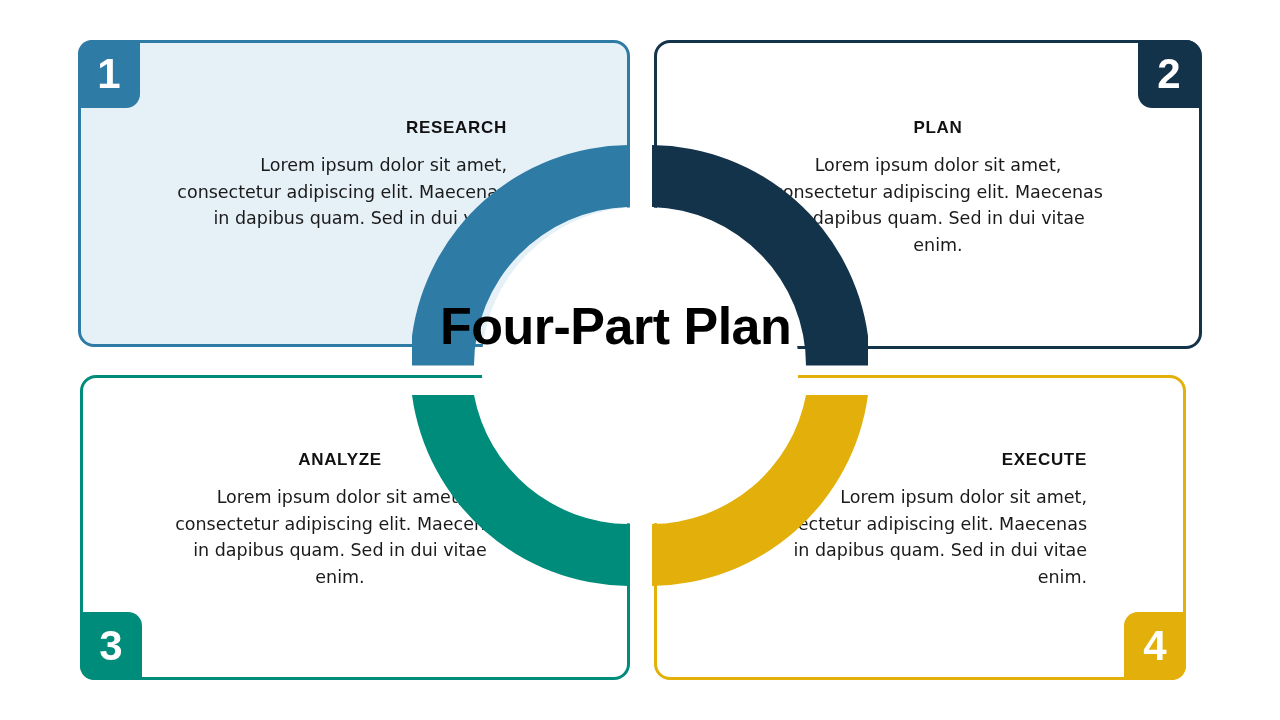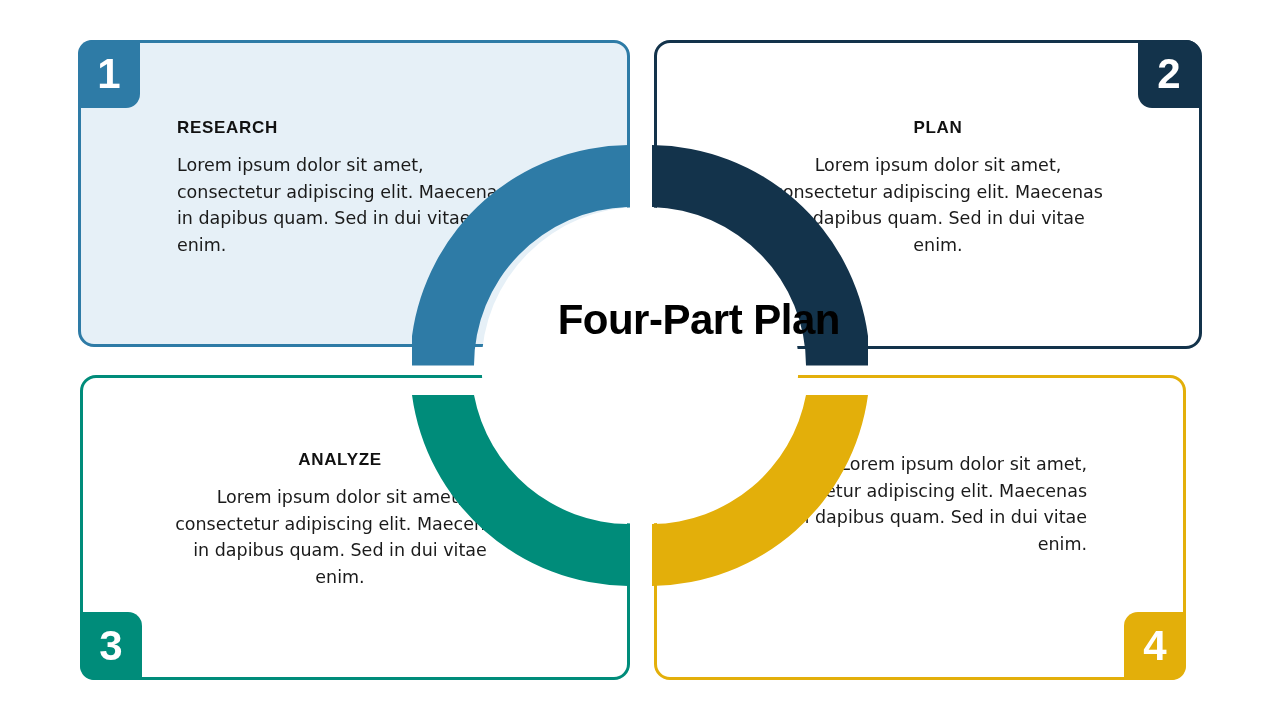--- a/index.html
+++ b/index.html
@@ -65,21 +65,21 @@
     height: 305px;
     border-color: #E3AF0A;
     border-radius: 16px;
   }
 
   
   .card-text {
     position: absolute;
     box-sizing: border-box;
   }
-  .card-1 .card-text { left: 96px;  top: 76px;  width: 330px; text-align: left;  }
+  .card-1 .card-text { left: 96px;  top: 76px;  width: 330px; text-align: right;  }
   .card-2 .card-text { right: 96px; top: 76px;  width: 330px; text-align: center; }
   .card-3 .card-text { left: 92px;  top: 73px;  width: 330px; text-align: center;  }
   .card-4 .card-text { right: 96px; top: 73px;  width: 330px; text-align: right; }
 
   .card-title {
     font-family: "Liberation Sans", sans-serif;
     font-weight: bold;
     font-size: 17px;
     letter-spacing: 0.7px;
     color: #111111;
@@ -145,25 +145,25 @@
     width: 456px;
     height: 441px;
     z-index: 8;
   }
 
   #center-title {
     position: absolute;
     left: 440px;
     top: 296px;
     width: 400px;
-    text-align: right;
+    text-align: left;
     z-index: 9;
     font-family: "Liberation Sans", sans-serif;
     font-weight: bold;
-    font-size: 42px;
+    font-size: 52px;
     line-height: 1.16;
     letter-spacing: -0.5px;
     color: #000000;
   }
   #center-title .tline { display: block; }
 </style>
 </head>
 <body>
 
 <div id="slide">
@@ -184,20 +184,21 @@
 
   <div class="card card-3">
     <div class="card-text">
       <div class="card-title">ANALYZE</div>
       <div class="card-body">Lorem ipsum dolor sit amet, consectetur adipiscing elit. Maecenas in dapibus quam. Sed in dui vitae enim.</div>
     </div>
   </div>
 
   <div class="card card-4">
     <div class="card-text">
+      <div class="card-title">EXECUTE</div>
       <div class="card-body">Lorem ipsum dolor sit amet, consectetur adipiscing elit. Maecenas in dapibus quam. Sed in dui vitae enim.</div>
     </div>
   </div>
 
   <svg id="donut" viewBox="0 0 456 441" aria-hidden="true">
 
     <path fill="#2E7BA6" d="M 216 0
              A 220.5 220.5 0 0 0 0 191
              L 0 220.5
              L 62 220.5

